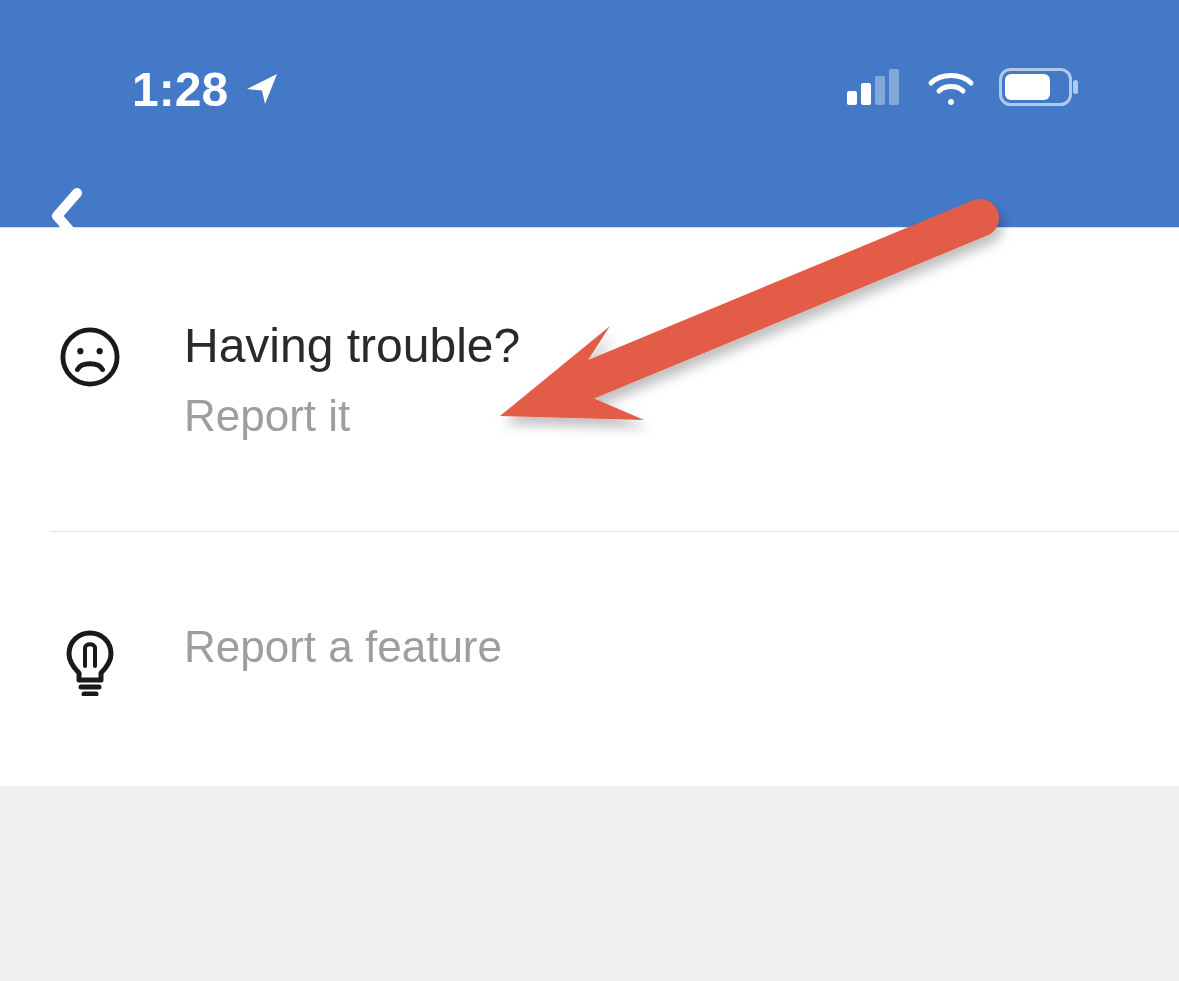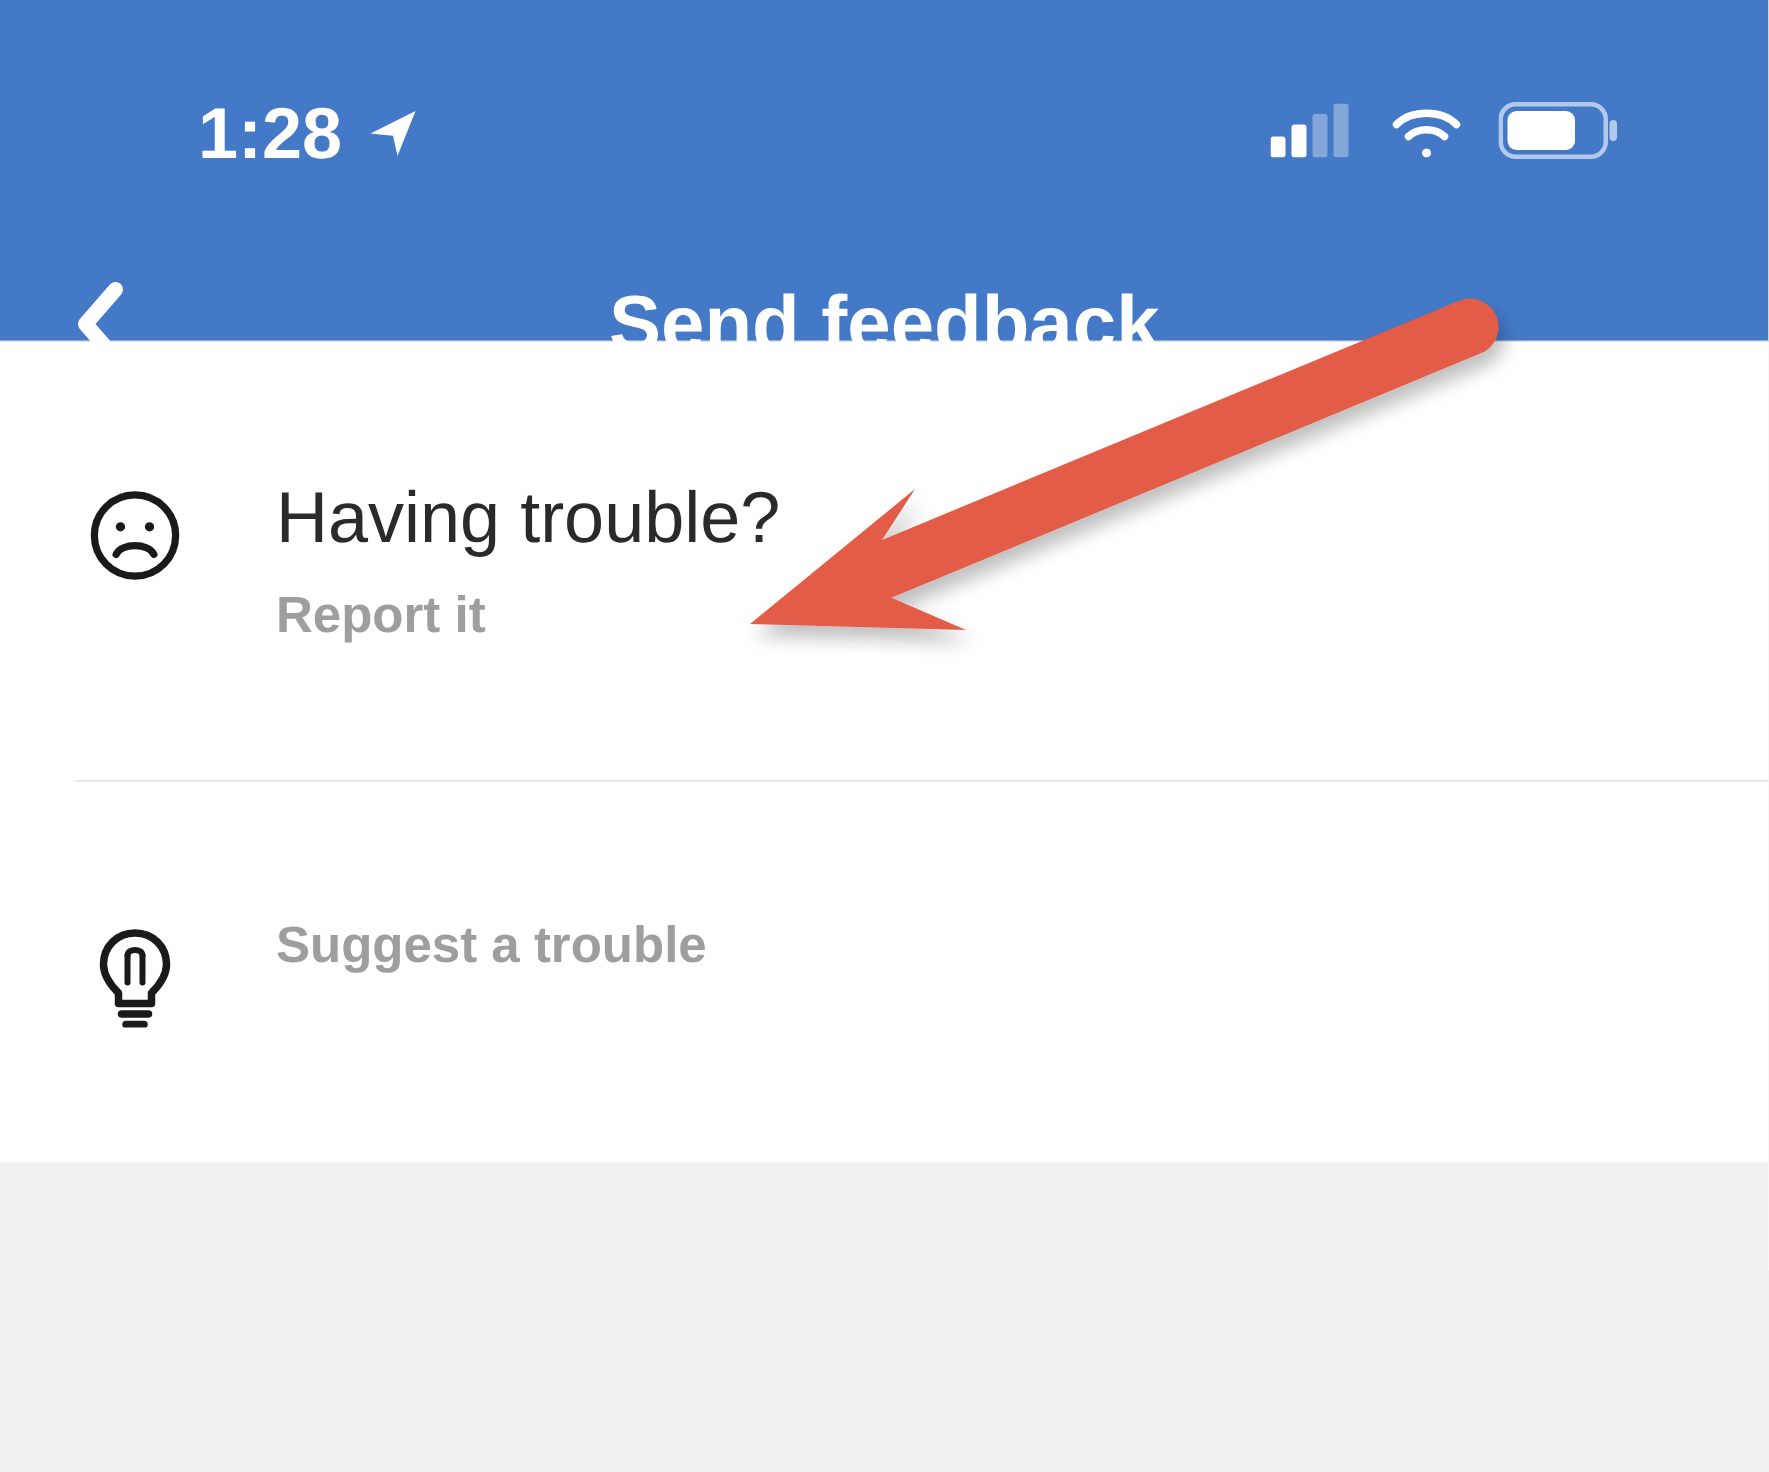--- a/index.html
+++ b/index.html
@@ -87,22 +87,22 @@
       display: flex;
       flex-direction: column;
       gap: 18px;
     }
     .list-item-title {
       font-size: 48px;
       font-weight: 400;
       color: #2a2a2a;
     }
     .list-item-subtitle {
-      font-size: 34px;
-      font-weight: 700;
+      font-size: 44px;
+      font-weight: 400;
       color: #9e9e9e;
     }
     .divider {
       height: 1px;
       background: #e2e2e2;
       margin-left: 50px;
     }
     .arrow-annotation {
       position: absolute;
       pointer-events: none;
@@ -146,21 +146,20 @@
         </svg>
       </span>
     </div>
   </div>
   <div class="nav-row">
     <div class="back-button">
       <svg width="34" height="58" viewBox="0 0 34 58" fill="none">
         <path d="M28 6 L8 29 L28 52" stroke="#fff" stroke-width="10" stroke-linecap="round" stroke-linejoin="round"></path>
       </svg>
     </div>
-    <div class="page-title">Send feedback</div>
   </div>
 </div>
 
 <div class="content">
 
   <div class="list-item">
     <div class="list-item-icon">
       <svg width="62" height="62" viewBox="0 0 62 62" fill="none">
         <circle cx="31" cy="31" r="28" stroke="#1a1a1a" stroke-width="5"></circle>
         <circle cx="21" cy="25" r="3.2" fill="#1a1a1a"></circle>
@@ -181,21 +180,21 @@
       <svg width="50" height="66" viewBox="0 0 50 66" fill="none">
         <path d="M25 3 C13 3 4 12 4 24 C4 32 9 38 14 43 L14 50 L36 50 L36 43 C41 38 46 32 46 24 C46 12 37 3 25 3 Z" stroke="#1a1a1a" stroke-width="5" stroke-linejoin="round"></path>
         <line x1="20" y1="18" x2="20" y2="36" stroke="#1a1a1a" stroke-width="4" stroke-linecap="round"></line>
         <line x1="30" y1="18" x2="30" y2="36" stroke="#1a1a1a" stroke-width="4" stroke-linecap="round"></line>
         <path d="M20 18 C20 13 30 13 30 18" stroke="#1a1a1a" stroke-width="4" stroke-linecap="round" fill="none"></path>
         <line x1="16" y1="57" x2="34" y2="57" stroke="#1a1a1a" stroke-width="5" stroke-linecap="round"></line>
         <line x1="19" y1="64" x2="31" y2="64" stroke="#1a1a1a" stroke-width="5" stroke-linecap="round"></line>
       </svg>
     </div>
     <div class="list-item-text">
-      <div class="list-item-subtitle">Suggest a trouble</div>
+      <div class="list-item-subtitle">Report a feature</div>
     </div>
   </div>
 
 </div>
 
 <svg class="arrow-annotation" width="1179" height="981" viewBox="0 0 1179 981" style="top:0;left:0;">
   <defs>
     <filter id="shadow" x="-20%" y="-20%" width="140%" height="140%">
       <feDropShadow dx="4" dy="8" stdDeviation="6" flood-color="#000" flood-opacity="0.25"></feDropShadow>
     </filter>

